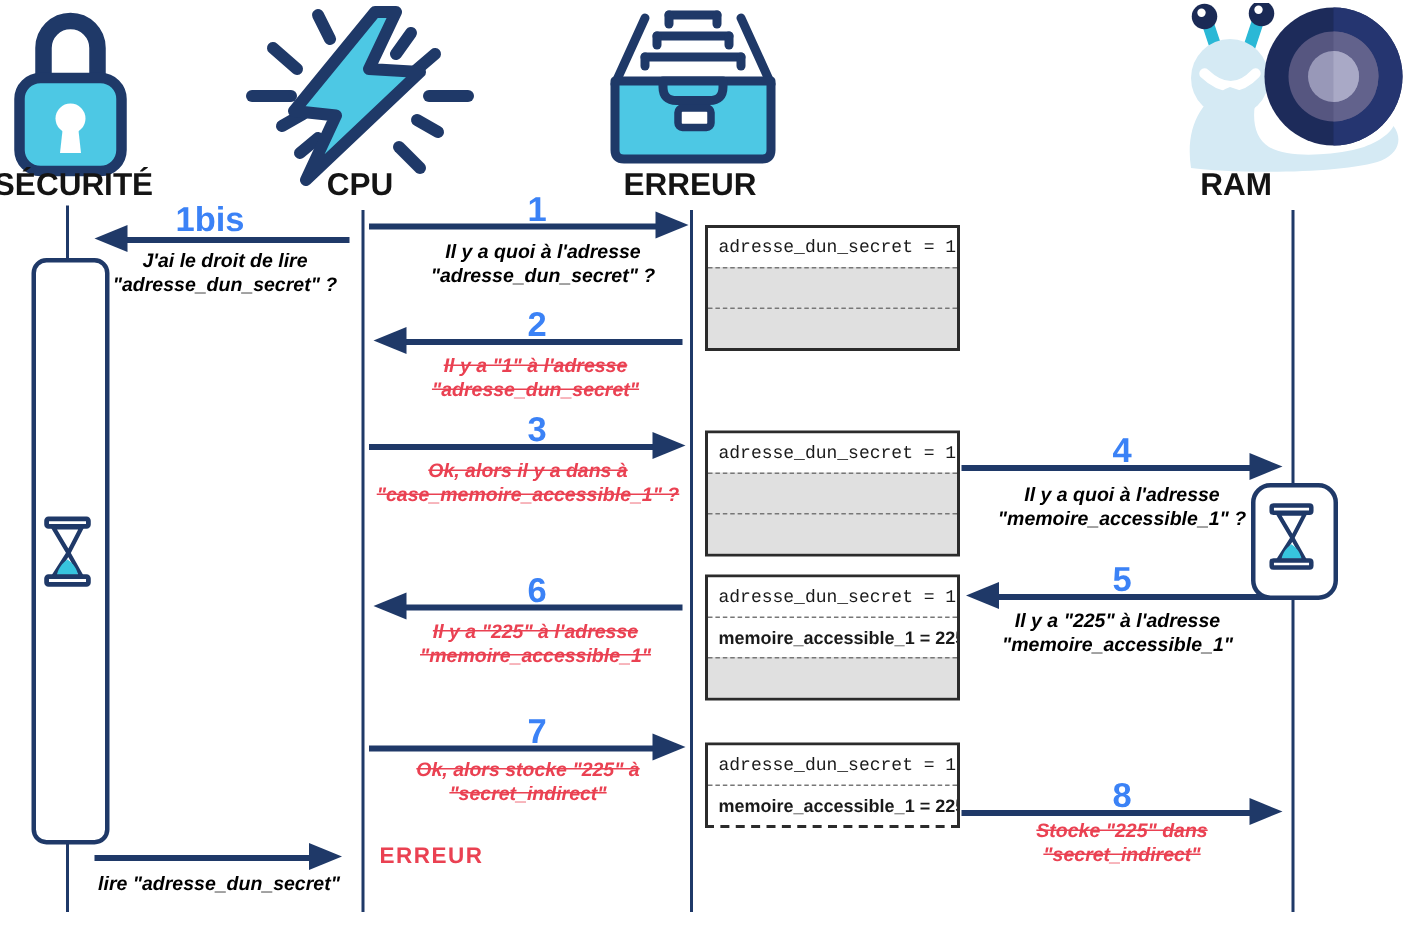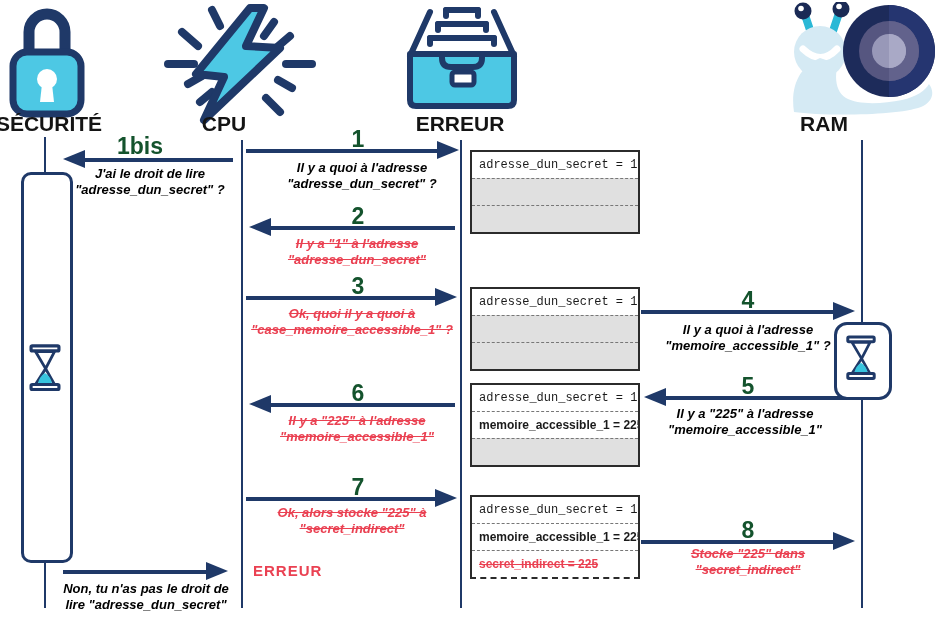--- a/index.html
+++ b/index.html
@@ -8,21 +8,21 @@
   .actor-label{position:absolute;transform:translateX(-50%);font-weight:bold;font-size:21px;
                color:#141414;white-space:nowrap;z-index:4;}
   .lifeline{position:absolute;width:2px;background:#1f3968;z-index:1;}
   .activation{position:absolute;background:#fff;border:3px solid #1f3968;border-radius:10px;z-index:3;}
   .arrow{position:absolute;height:4px;background:#1f3968;z-index:2;}
   .arrow.right::after{content:"";position:absolute;right:-21px;top:-8px;width:0;height:0;
       border-left:22px solid #1f3968;border-top:9px solid transparent;border-bottom:9px solid transparent;}
   .arrow.left::before{content:"";position:absolute;left:-21px;top:-8px;width:0;height:0;
       border-right:22px solid #1f3968;border-top:9px solid transparent;border-bottom:9px solid transparent;}
   .num{position:absolute;transform:translateX(-50%);font-weight:bold;font-size:23px;
-       color:#14532d;z-index:4;white-space:nowrap;}
+       color:#3b82f6;z-index:4;white-space:nowrap;}
   .msg{position:absolute;transform:translateX(-50%);text-align:center;font-style:italic;
        font-weight:bold;font-size:13px;line-height:16px;color:#000000;z-index:4;white-space:nowrap;}
   .msg.red{color:#ea4152;text-decoration:line-through;}
   .err{position:absolute;font-weight:bold;font-size:15px;letter-spacing:1px;color:#ea4152;z-index:4;}
   .ctable{position:absolute;width:166px;background:#fff;border:2px solid #2b2b2b;z-index:3;
           font-size:12px;color:#1a1a1a;}
   .ctable .row{height:26px;line-height:26px;padding-left:7px;border-top:1px dashed #777;
                white-space:nowrap;overflow:hidden;background:#fff;}
   .ctable .row:first-child{border-top:none;font-family:Liberation Mono, monospace;}
   .ctable .row.gray{background:#e0e0e0;}
@@ -90,21 +90,21 @@
     <path d="M12,110 C8,84 18,64 38,56 L56,62 C52,76 54,90 64,96 C76,103 100,102 120,98 C134,95 144,88 147,82 C153,90 151,100 139,105 C115,114 40,114 12,110 Z" fill="#d5eaf4"></path>
     <circle cx="107" cy="49" r="46" fill="#1d2b5a"></circle>
     <path d="M107,3 A46,46 0 0 1 107,95 Z" fill="#253570"></path>
     <circle cx="107" cy="49" r="30" fill="#565680"></circle>
     <path d="M107,19 A30,30 0 0 1 107,79 Z" fill="#62628c"></path>
     <circle cx="107" cy="49" r="17" fill="#9898b8"></circle>
     <path d="M107,32 A17,17 0 0 1 107,66 Z" fill="#a9a9c6"></path>
   </svg>
 
   <div class="actor-label" style="left:49px;top:112px">SÉCURITÉ</div>
-  <div class="actor-label" style="left:224px;top:112px">CPU</div>
+  <div class="actor-label" style="left:240px;top:112px">CPU</div>
   <div class="actor-label" style="left:460px;top:112px">ERREUR</div>
   <div class="actor-label" style="left:824px;top:112px">RAM</div>
 
   <div class="lifeline" style="left:44px;top:137px;height:471px"></div>
   <div class="lifeline" style="left:241px;top:140px;height:468px"></div>
   <div class="lifeline" style="left:460px;top:140px;height:468px"></div>
   <div class="lifeline" style="left:861px;top:140px;height:468px"></div>
 
   <div class="activation" style="left:21px;top:172px;width:46px;height:385px"></div>
   <svg class="icon" style="left:26px;top:340px;z-index:4" width="38" height="56" viewBox="0 0 60 80">
@@ -151,21 +151,21 @@
   </div>
   <div class="msg" style="left:362px;top:160px">
     <span style="display:block">Il y a quoi à l'adresse</span>
     <span style="display:block">"adresse_dun_secret" ?</span>
   </div>
   <div class="msg red" style="left:357px;top:236px">
     <span style="display:block">Il y a "1" à l'adresse</span>
     <span style="display:block">"adresse_dun_secret"</span>
   </div>
   <div class="msg red" style="left:352px;top:306px">
-    <span style="display:block">Ok, quoi il y a quoi à</span>
+    <span style="display:block">Ok, alors il y a dans à</span>
     <span style="display:block">"case_memoire_accessible_1" ?</span>
   </div>
   <div class="msg" style="left:748px;top:322px">
     <span style="display:block">Il y a quoi à l'adresse</span>
     <span style="display:block">"memoire_accessible_1" ?</span>
   </div>
   <div class="msg" style="left:745px;top:406px">
     <span style="display:block">Il y a "225" à l'adresse</span>
     <span style="display:block">"memoire_accessible_1"</span>
   </div>
@@ -175,21 +175,20 @@
   </div>
   <div class="msg red" style="left:352px;top:505px">
     <span style="display:block">Ok, alors stocke "225" à</span>
     <span style="display:block">"secret_indirect"</span>
   </div>
   <div class="msg red" style="left:748px;top:546px">
     <span style="display:block">Stocke "225" dans</span>
     <span style="display:block">"secret_indirect"</span>
   </div>
   <div class="msg" style="left:146px;top:581px">
-    <span style="display:block">Non, tu n'as pas le droit de</span>
     <span style="display:block">lire "adresse_dun_secret"</span>
   </div>
 
   <div class="err" style="left:253px;top:562px">ERREUR</div>
 
   <div class="ctable" style="left:470px;top:150px">
     <div class="row">adresse_dun_secret = 1</div>
     <div class="row gray"></div>
     <div class="row gray"></div>
   </div>
@@ -199,16 +198,15 @@
     <div class="row gray"></div>
   </div>
   <div class="ctable" style="left:470px;top:383px">
     <div class="row">adresse_dun_secret = 1</div>
     <div class="row bold">memoire_accessible_1 = 225</div>
     <div class="row gray"></div>
   </div>
   <div class="ctable dashed-bottom" style="left:470px;top:495px">
     <div class="row">adresse_dun_secret = 1</div>
     <div class="row bold">memoire_accessible_1 = 225</div>
-    <div class="row redstrike">secret_indirect = 225</div>
   </div>
 
 </div>
 
 </body></html>

